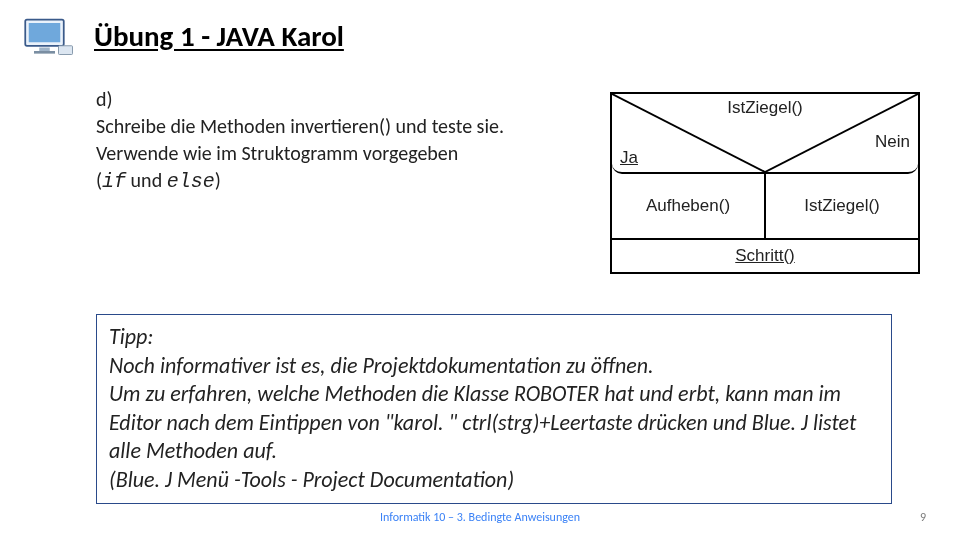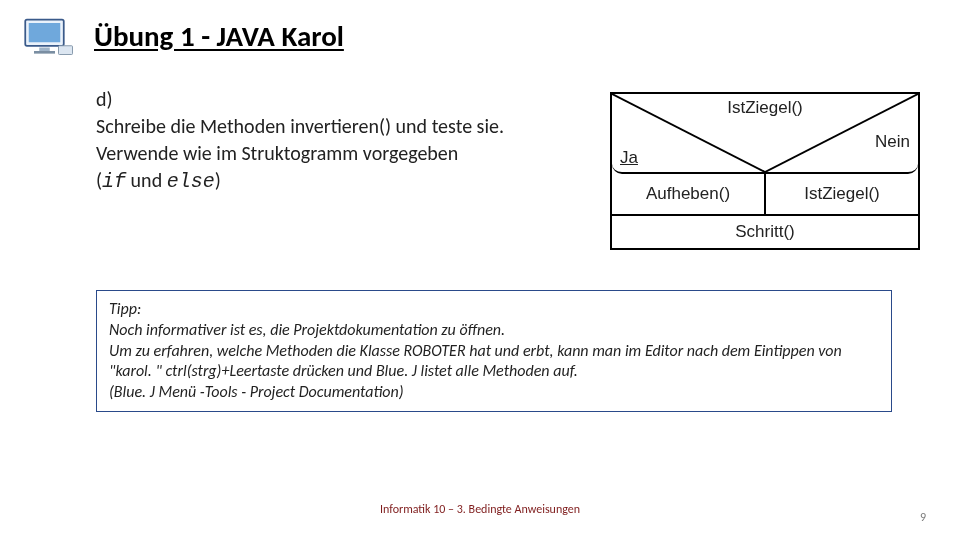--- a/index.html
+++ b/index.html
@@ -12,25 +12,25 @@
   .body-text { font-size: 20px; line-height: 1.35; flex: 1; }
   .body-text .it { font-style: italic; font-family: Liberation Mono, monospace; }
   .struktogramm { width: 310px; flex: 0 0 auto; margin-top: 6px; }
   .sg { border: 2px solid #000; font-family: Arial, sans-serif; font-size: 17px; }
   .sg-cond { position: relative; height: 80px; border-bottom: 2px solid #000; border-radius: 10px; }
   .sg-cond svg { position: absolute; inset: 0; width: 100%; height: 100%; }
   .sg-cond .cond-label { position: absolute; top: 4px; left: 50%; transform: translateX(-50%); }
   .sg-cond .ja { position: absolute; bottom: 4px; left: 8px; text-decoration: underline; }
   .sg-cond .nein { position: absolute; bottom: 20px; right: 8px; }
   .sg-branches { display: flex; border-bottom: 2px solid #000; }
-  .sg-branches > div { flex: 1; text-align: center; padding: 10px 4px; }
+  .sg-branches > div { flex: 1; text-align: center; padding: 22px 4px; }
   .sg-branches > div:first-child { border-right: 2px solid #000; }
-  .sg-after { text-align: center; padding: 6px 4px; }
-  .tip-box { margin: 40px 28px 0 76px; border: 1.5px solid #2a4a8a; padding: 8px 12px; font-size: 16px; font-style: italic; line-height: 1.3; }
-  .footer { position: absolute; bottom: 24px; left: 0; right: 0; display: flex; justify-content: center; font-size: 12px; color: #7f1d1d; align-items: flex-end; }
+  .sg-after { text-align: center; padding: 6px 4px; text-decoration: underline; }
+  .tip-box { margin: 40px 28px 0 76px; border: 1.5px solid #2a4a8a; padding: 8px 12px; font-size: 22px; font-style: italic; line-height: 1.3; }
+  .footer { position: absolute; bottom: 16px; left: 0; right: 0; display: flex; justify-content: center; font-size: 12px; color: #3b82f6; align-items: flex-end; }
   .page-num { position: absolute; bottom: 16px; right: 34px; font-size: 12px; color: #7a7a7a; }
 </style>
 </head>
 <body>
 
 <div class="slide">
 
   <div class="header">
     <svg class="icon-pc" viewBox="0 0 64 48">
       <rect x="6" y="4" width="44" height="30" rx="2" fill="#eaf2fb" stroke="#3a5a8a" stroke-width="2"></rect>

